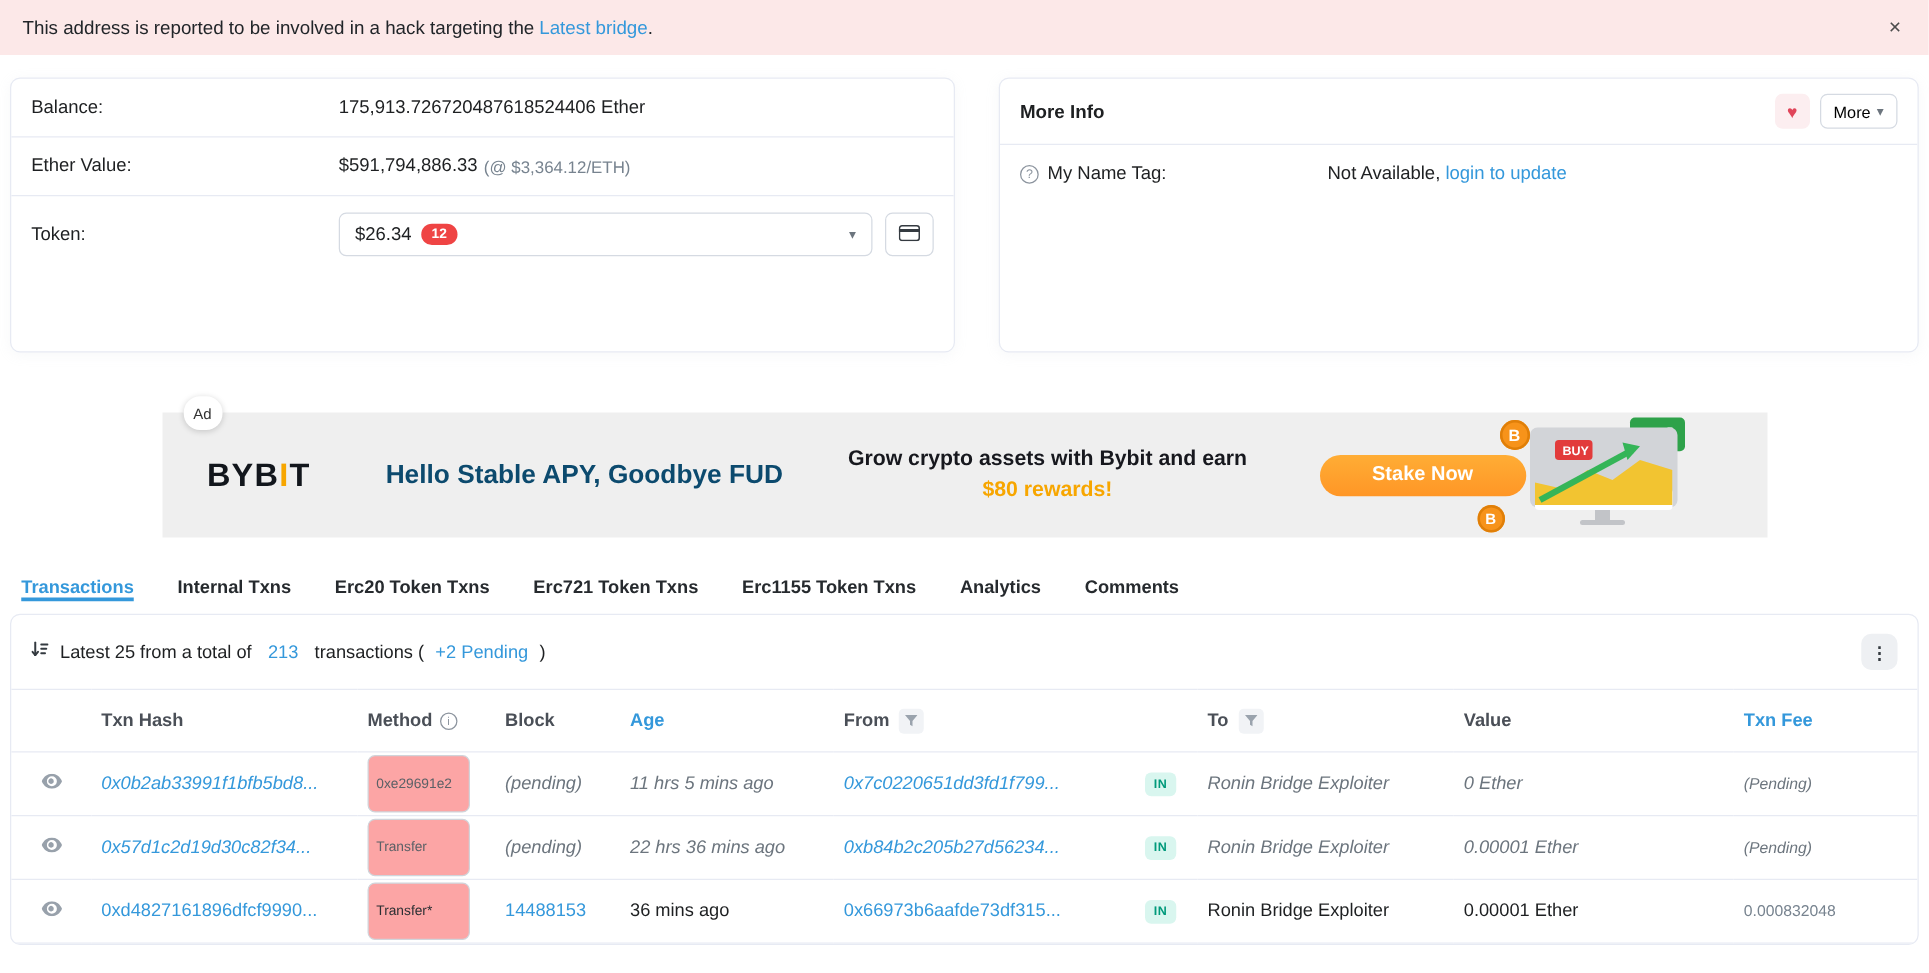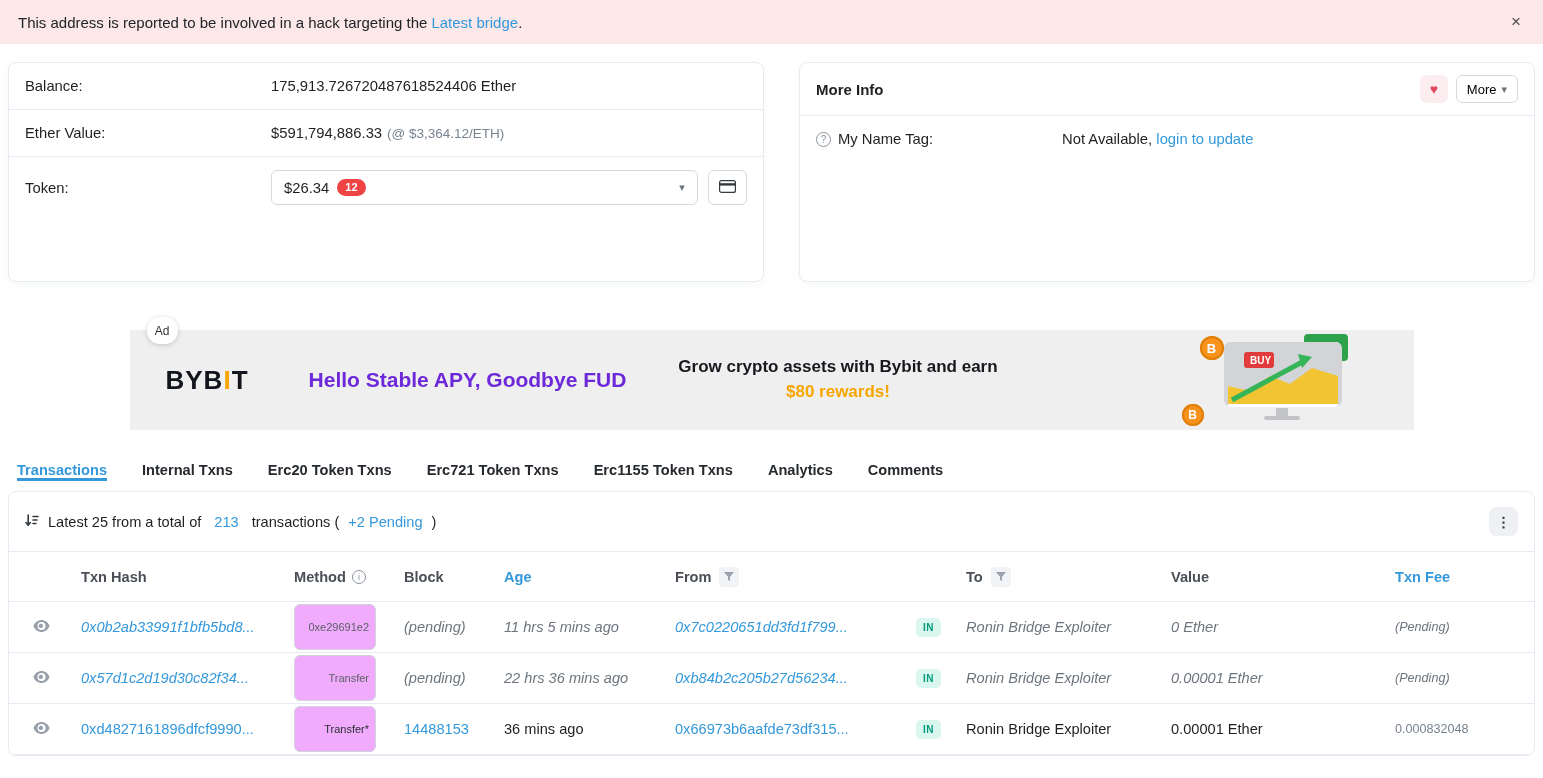--- a/index.html
+++ b/index.html
@@ -83,21 +83,21 @@
     background:#fff; border-radius:13px; box-shadow:0 1px 5px rgba(0,0,0,.18);
     display:flex; align-items:center; justify-content:center;
     font-size:12px; color:#333; z-index:2;
   }
   .ad-banner {
     height:100px; background:#efefef; display:flex; align-items:center;
     position:relative; overflow:hidden; cursor:pointer;
   }
   .ad-brand { margin-left:36px; font-size:26px; font-weight:bold; letter-spacing:1px; color:#12161c; flex:none; }
   .ad-brand .accent { color:#f7a600; }
-  .ad-headline { margin-left:60px; font-size:21px; font-weight:bold; color:#6d28d9; flex:none; }
+  .ad-headline { margin-left:60px; font-size:21px; font-weight:bold; color:#0c4a6e; flex:none; }
   .ad-promo { margin-left:52px; text-align:center; font-weight:bold; font-size:17px; color:#17181e; flex:none; line-height:1.45; }
   .ad-promo .rewards { color:#f7a600; }
   .ad-cta {
     margin-left:58px; background:#ffa23e; background:linear-gradient(#ffad35,#ff9626);
     color:#fff; font-weight:bold; font-size:16px; border:none; border-radius:17px;
     height:33px; padding:0 42px; cursor:pointer; flex:none;
   }
   .ad-graphics { position:absolute; right:10px; top:0; width:300px; height:100px; }
   .coin {
     position:absolute; width:24px; height:24px; border-radius:50%;
@@ -143,22 +143,22 @@
   table.txt { width:100%; border-collapse:collapse; table-layout:fixed; font-size:14.6px; }
   table.txt th {
     text-align:left; font-weight:bold; color:#4a4f57; height:50px; padding:0 8px;
     border-top:1px solid #e7eaf3; border-bottom:1px solid #e7eaf3; font-size:14.6px;
   }
   table.txt th.blue { color:#3498db; cursor:pointer; }
   table.txt td { height:51px; padding:0 8px; border-bottom:1px solid #e7eaf3; vertical-align:middle; white-space:nowrap; overflow:hidden; }
   .txrow.pending td { font-style:italic; color:#6c757e; }
   .txrow.pending a { color:#3498db; }
   .method-badge {
-    display:inline-block; min-width:82px; text-align:right; font-size:11px;
-    font-style:normal; color:#2b2f33; background:#f0abfc; border:1px solid #d0d4da;
+    display:inline-block; min-width:82px; text-align:left; font-size:11px;
+    font-style:normal; color:#2b2f33; background:#fca5a5; border:1px solid #d0d4da;
     border-radius:6px; padding:16px 6px;
   }
   .txrow.pending .method-badge { color:#5b6066; }
   .dir-badge {
     display:inline-block; background:#d9f6ef; color:#029a7b; font-size:10px;
     font-weight:bold; font-style:normal; padding:4px 7px; border-radius:5px; letter-spacing:.4px;
   }
   .fee { color:#77838f; font-size:12.6px; }
   .eyewrap { display:inline-flex; align-items:center; justify-content:center; width:100%; cursor:pointer; }
   .funnel-btn {
@@ -239,20 +239,21 @@
 
 <div class="ad-wrap">
   <div class="ad-chip">Ad</div>
   <div class="ad-banner">
     <span class="ad-brand"><span>BYB</span><span class="accent">I</span><span>T</span></span>
     <span class="ad-headline">Hello Stable APY, Goodbye FUD</span>
     <span class="ad-promo">
       <span>Grow crypto assets with Bybit and earn</span><br>
       <span class="rewards">$80 rewards!</span>
     </span>
+    <button class="ad-cta">Stake Now</button>
     <span class="ad-graphics">
       <span class="coin c1">B</span>
       <span class="coin c2">B</span>
       <span class="mini-chart">
         <i style="height:7px"></i>
           <i style="height:12px"></i>
           <i style="height:9px"></i>
           <i style="height:15px"></i>
       </span>
       <span class="monitor">

